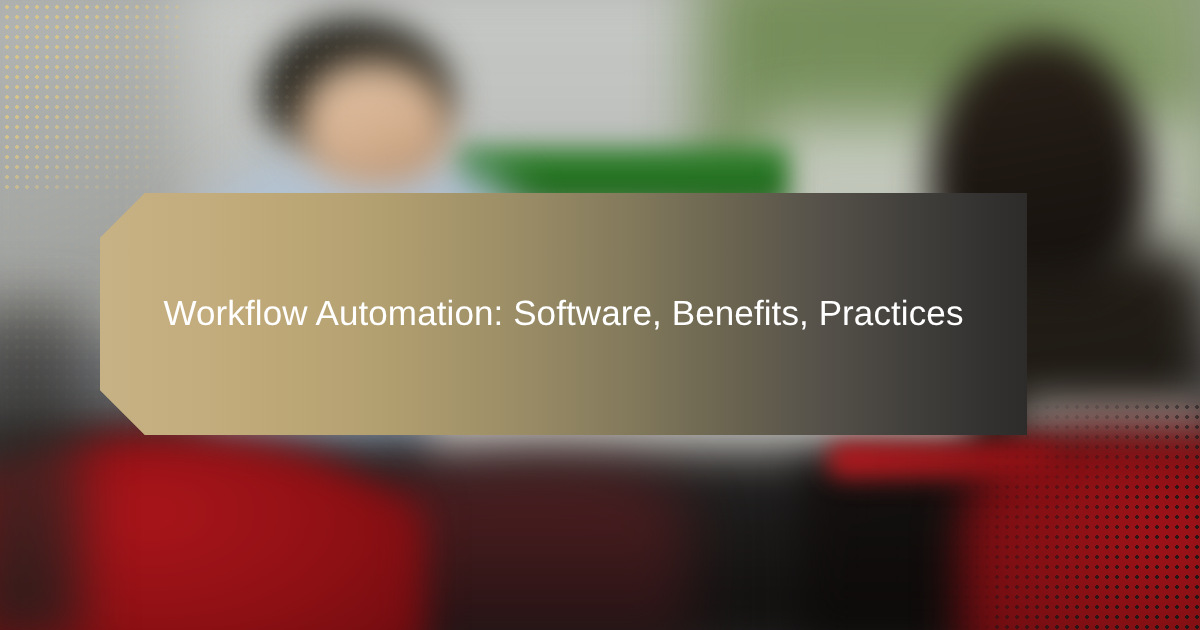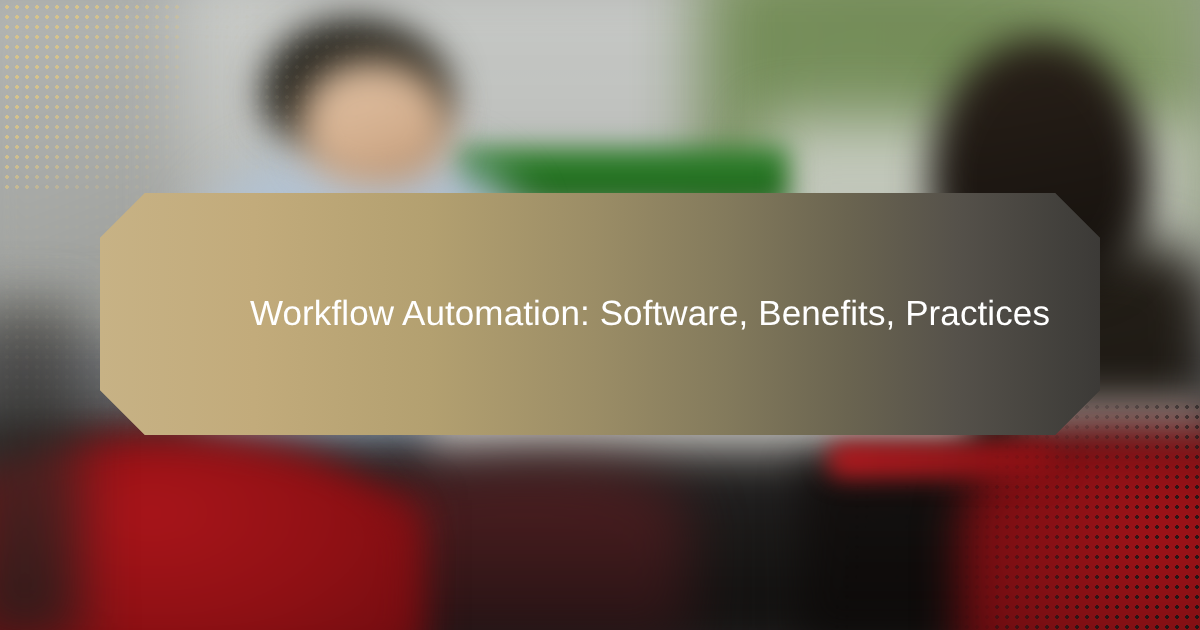--- a/index.html
+++ b/index.html
@@ -215,21 +215,21 @@
     color:#141414;
     -webkit-mask-image:linear-gradient(280deg,rgba(0,0,0,.7) 0%,rgba(0,0,0,.2) 45%,rgba(0,0,0,0) 80%);
     mask-image:linear-gradient(280deg,rgba(0,0,0,.7) 0%,rgba(0,0,0,.2) 45%,rgba(0,0,0,0) 80%);
     opacity:.6;
   }
 
   
   .banner {
     position:absolute;
     left:100px; top:193px;
-    width:1100px; height:242px;
+    width:927px; height:242px;
     background:linear-gradient(90deg,
         #c6b084 0%,
         #c0a978 12%,
         #b5a071 26%,
         #9e8f65 42%,
         #7d7458 56%,
         #5d564545 0%,
         #5b554a 70%,
         #474440 82%,
         #36342f 94%,

